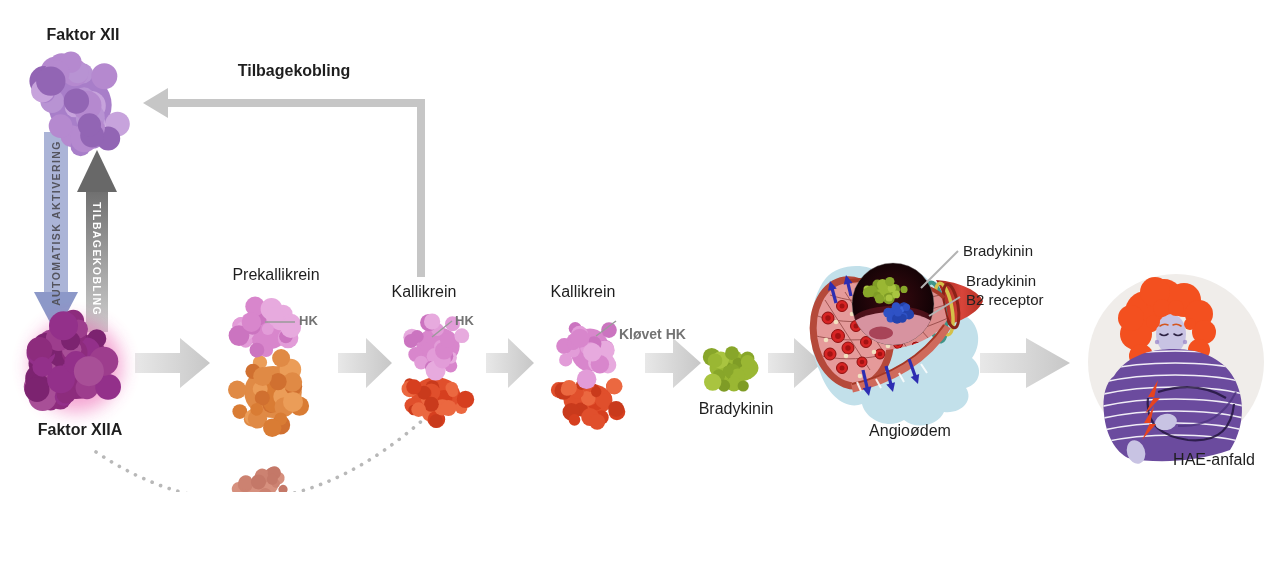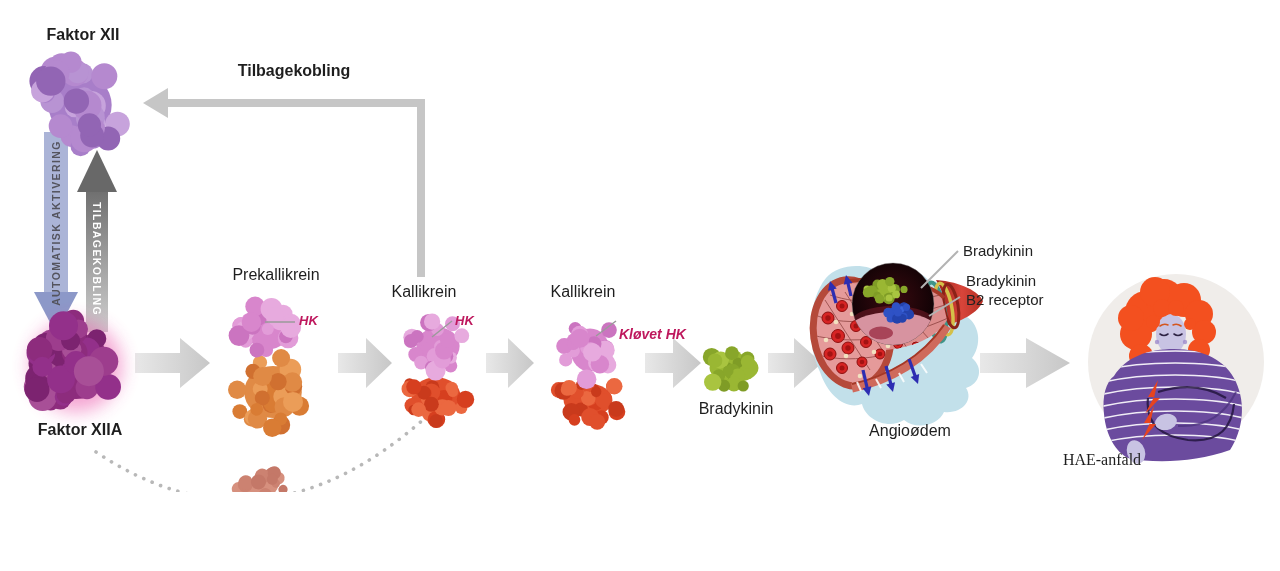--- a/index.html
+++ b/index.html
@@ -3,21 +3,21 @@
 <meta charset="utf-8">
 <style>
   html,body{margin:0;padding:0;background:#fff;}
   .stage{position:relative;width:1280px;height:492px;background:#fff;overflow:hidden;
          font-family:"Liberation Sans",sans-serif;}
   .stage svg{position:absolute;left:0;top:0;}
   .lbl{position:absolute;color:#1e1e1e;white-space:nowrap;font-size:16px;}
   .cx{transform:translate(-50%,0);text-align:center;}
   .bold{font-weight:700;}
   .semi{font-weight:600;}
-  .hk{font-size:13px;font-weight:700;font-style:italic;color:#be185d;}
+  .hk{font-size:13px;font-weight:700;color:#737373;}
   .hkbig{font-size:14px;margin-top:15px;}
   .vtext{position:absolute;white-space:nowrap;font-weight:700;font-size:10.5px;
          letter-spacing:1.4px;}
   .vup{transform:translate(-50%,-50%) rotate(-90deg);color:#54545e;}
   .vdown{transform:translate(-50%,-50%) rotate(90deg);color:#ffffff;}
   .callout{font-size:15px;color:#222;}
   .callout2{line-height:19px;}
 </style>
 </head>
 <body>
@@ -622,15 +622,15 @@
 <div class="lbl hk" style="left:455px;top:313px;">HK</div>
 <div class="lbl hk hkbig" style="left:619px;top:311px;">Kløvet HK</div>
 <div class="lbl cx" style="left:736px;top:400px;">Bradykinin</div>
 <div class="lbl cx" style="left:255px;top:528px;">C1-1NH</div>
 <div class="lbl cx" style="left:898px;top:422px;margin-left:12px;">Angioødem</div>
 <div class="lbl callout" style="left:963px;top:242px;">Bradykinin</div>
 <div class="lbl callout callout2" style="left:966px;top:271px;">
   <div>Bradykinin</div>
   <div>B2 receptor</div>
 </div>
-<div class="lbl cx" style="left:1102px;top:451px;font-family:Liberation Serif, serif;">HAE-anfald</div>
+<div class="lbl cx" style="left:1214px;top:451px;">HAE-anfald</div>
 
 </div>
 
 </body></html>

